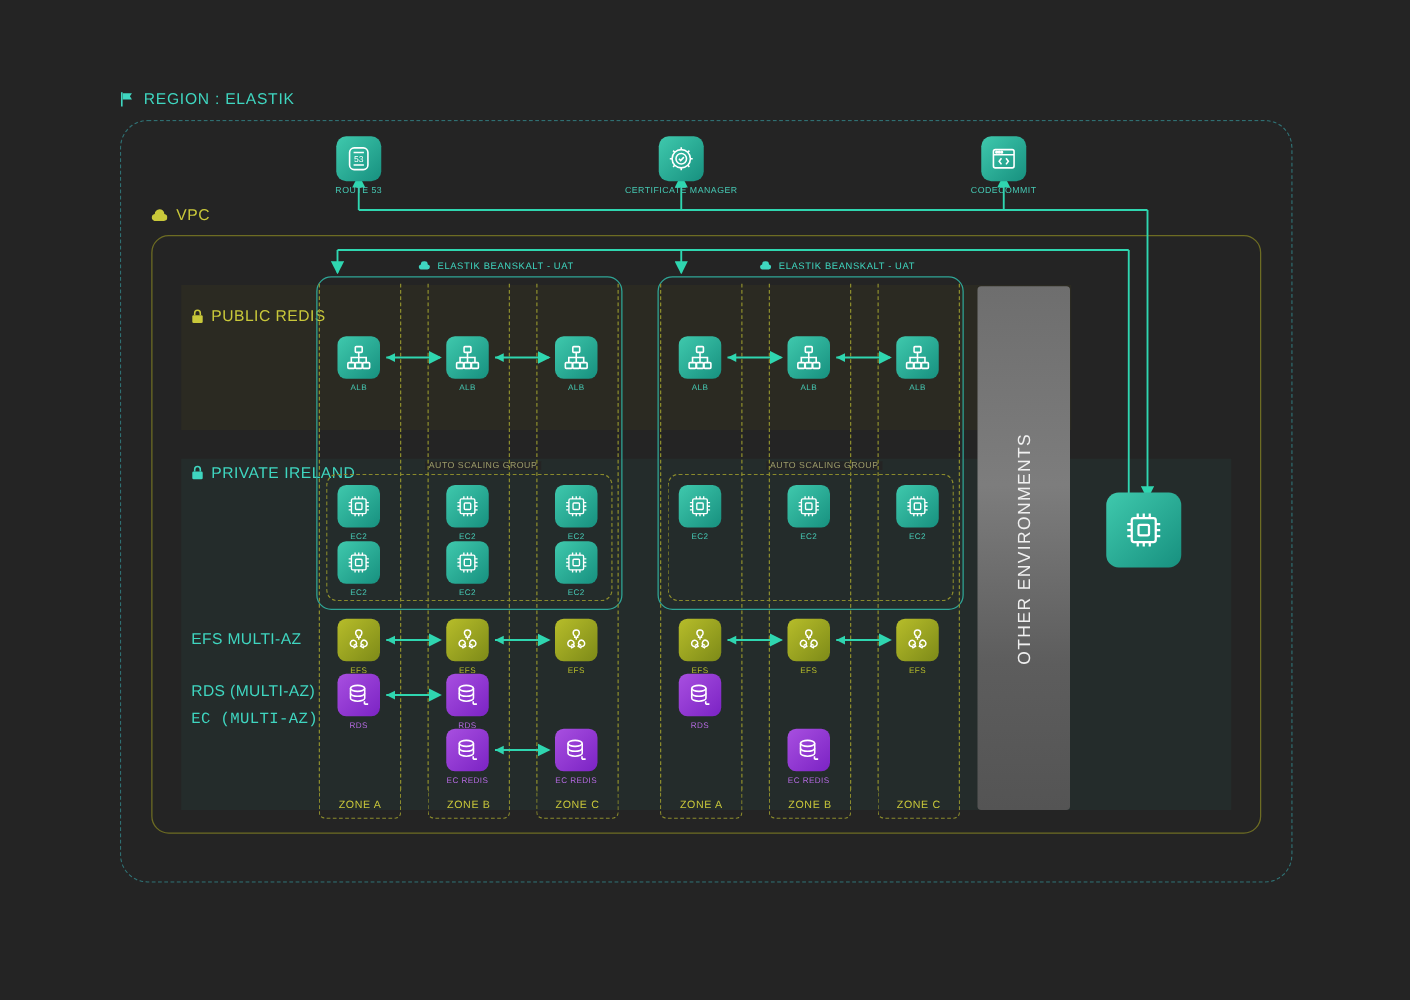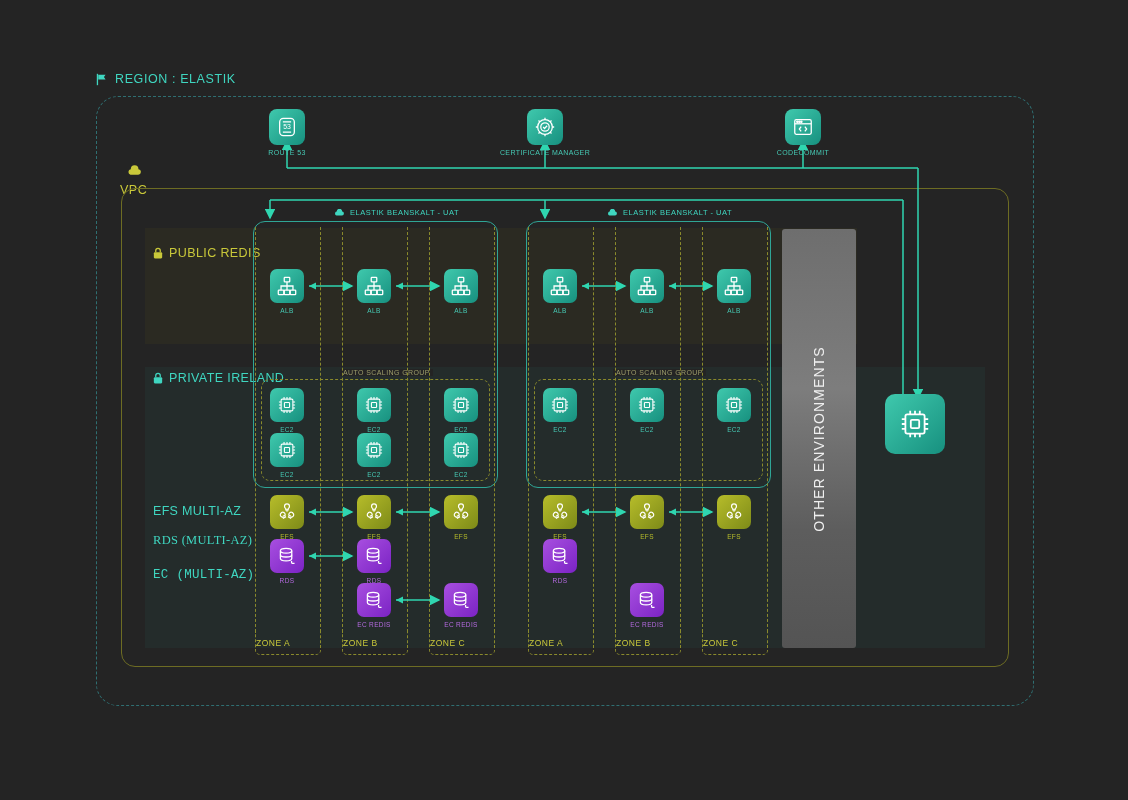--- a/index.html
+++ b/index.html
@@ -17,21 +17,21 @@
     color:#3fd6c0;font-size:12.5px;letter-spacing:.6px;
   }
   #region-box{
     left:96px;top:96px;width:936px;height:608px;
     border:1px dashed #2f6f72;border-radius:22px;
   }
 
   
   #vpc-label{
     left:120px;top:165px;display:flex;align-items:center;gap:7px;
-    color:#c9c83a;font-size:12.5px;letter-spacing:.5px;flex-direction:column;
+    color:#c9c83a;font-size:12.5px;letter-spacing:.5px;
   }
   #vpc-box{
     left:121px;top:188px;width:886px;height:477px;
     border:1px solid #6d6c23;border-radius:14px;
   }
 
   
   #public-band{
     left:145px;top:228px;width:712px;height:116px;
     background:rgba(122,120,20,.085);
@@ -52,21 +52,21 @@
     display:flex;align-items:center;gap:6px;
     color:#3fd6c0;font-size:7.5px;letter-spacing:.5px;white-space:nowrap;
   }
   #eb-label-1{left:334px;top:208px;}
   #eb-label-2{left:607px;top:208px;}
 
   
   .zone-col{border-left:1px dashed #8a8a2c;border-right:1px dashed #8a8a2c;}
   .zone-foot{
     border:1px dashed #8a8a2c;border-top:none;border-radius:0 0 5px 5px;
-    display:flex;align-items:center;justify-content:flex-start;
+    display:flex;align-items:center;justify-content:center;
     color:#c9c83a;font-size:8.5px;letter-spacing:.5px;
   }
 
   
   .asg-box{border:1px dashed #8a8a2c;border-radius:9px;}
   .asg-label{
     color:#9c9c6a;font-size:7px;letter-spacing:.4px;white-space:nowrap;
     background:#242424;padding:0 3px;
   }
 
@@ -264,21 +264,21 @@
       <div class="abs zone-foot" style="left:615px;top:632px;width:64px;height:22px;">
         <span>ZONE B</span>
       </div>
       <div class="abs zone-foot" style="left:702px;top:632px;width:64px;height:22px;">
         <span>ZONE C</span>
       </div>
     </div>
 
   <div id="row-labels">
       <div class="abs row-label" style="left:153px;top:504px;">EFS MULTI-AZ</div>
-      <div class="abs row-label" style="left:153px;top:533px;font-family:Liberation Serif, serif;">RDS (MULTI-AZ)</div>
+      <div class="abs row-label" style="left:153px;top:546px;">RDS (MULTI-AZ)</div>
       <div class="abs row-label" style="left:153px;top:568px;font-family:Liberation Mono, monospace;">EC (MULTI-AZ)</div>
     </div>
 
   <div id="top-services">
       <div class="abs svc" style="left:287px;top:127px;">
         <div class="tile">
           <svg width="22" height="22" viewBox="0 0 24 24" fill="none" stroke="#fff" stroke-width="1.4">
             <rect x="4" y="2.5" width="16" height="19" rx="4"></rect>
             <path d="M7.5 6.5h9M7.5 17.5h9"></path>
             <text x="12" y="14.6" font-size="7.5" fill="#fff" stroke="none" text-anchor="middle" font-family="Liberation Sans">53</text>

